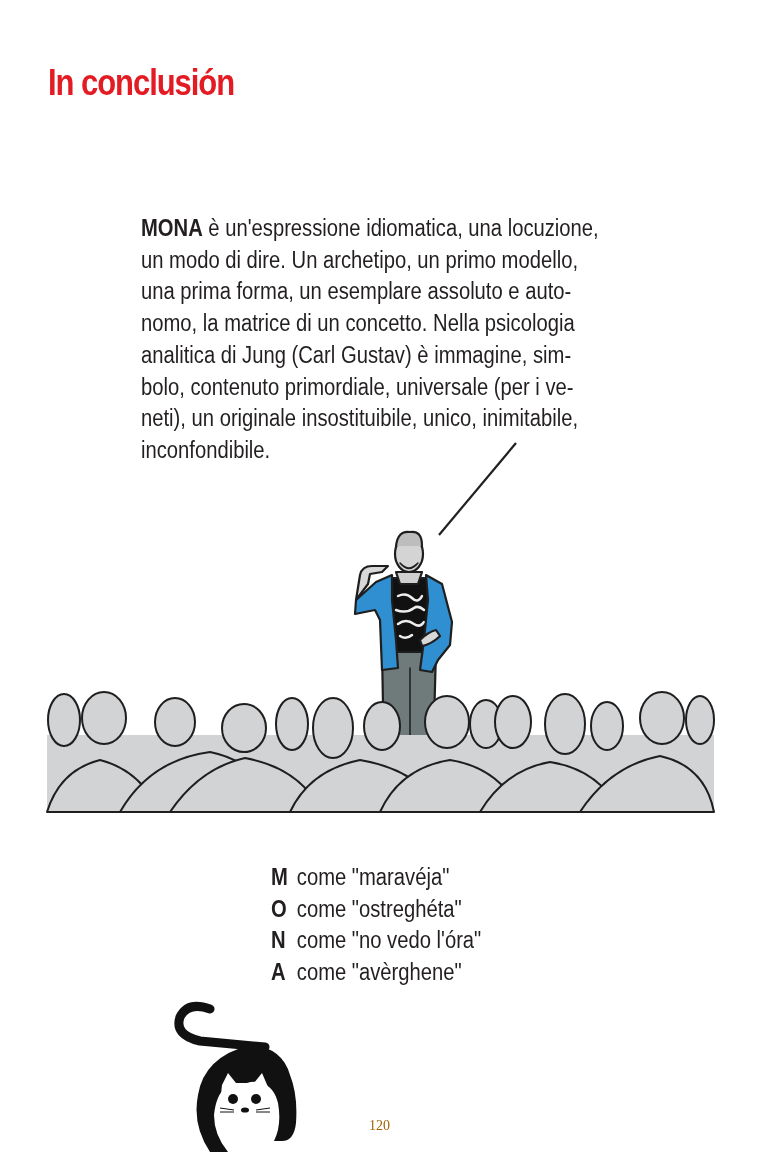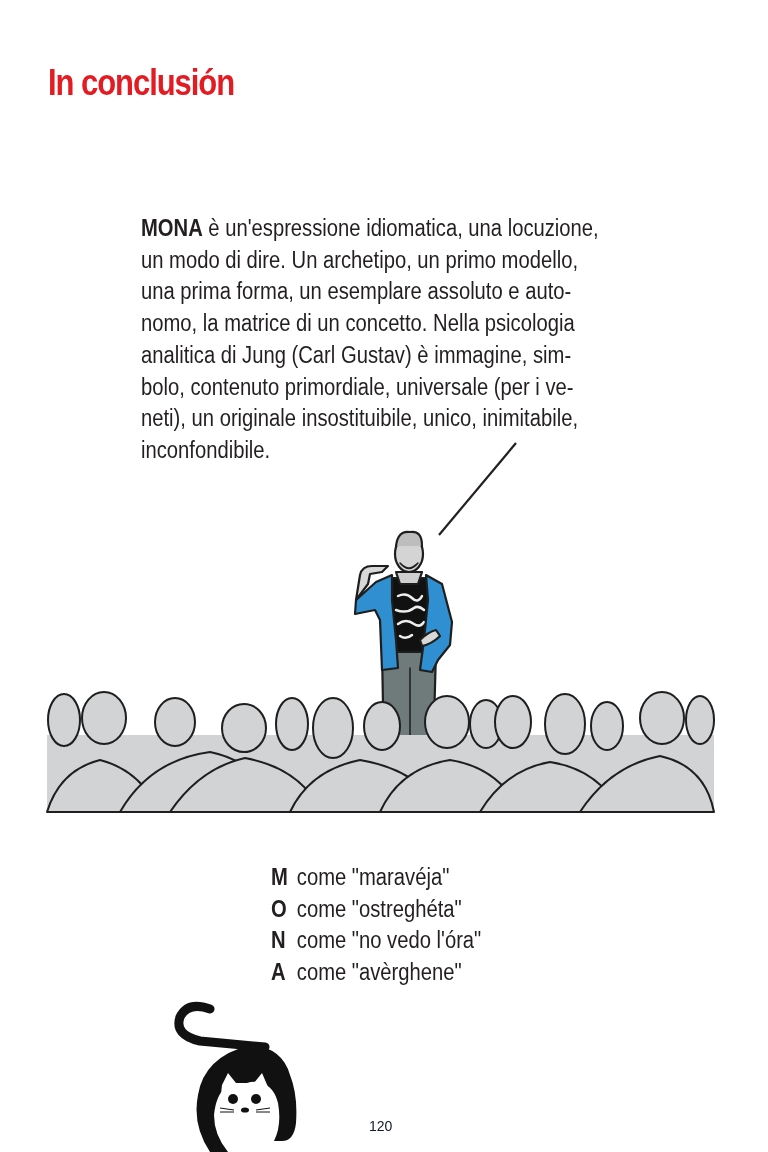--- a/index.html
+++ b/index.html
@@ -13,21 +13,21 @@
                font-size: 23.5px; line-height: 31.7px; color: #231f20;
                transform: scaleX(0.86); transform-origin: left top; }
   .body-text .line { display: block; white-space: nowrap; }
   .body-text b { font-weight: bold; }
   .illustration { position: absolute; left: 0; top: 0; }
   .acrostic { position: absolute; left: 271px; top: 862px; margin: 0; padding: 0; list-style: none;
               font-size: 23.5px; line-height: 31.5px;
               transform: scaleX(0.86); transform-origin: left top; }
   .acrostic li { white-space: nowrap; }
   .acrostic .letter { display: inline-block; width: 30px; font-weight: bold; }
-  .page-number { position: absolute; left: 369px; top: 1118px; font-size: 14px; color: #0f172a; }
+  .page-number { position: absolute; left: 369px; top: 1118px; font-size: 14px; color: #a16207; font-family: Liberation Serif, serif; }
 </style>
 </head>
 <body>
 
 <h1 class="title">In conclusión</h1>
 
 <p class="body-text">
   <span class="line"><b>MONA</b><span> è un'espressione idiomatica, una locuzione,</span></span>
   <span class="line">un modo di dire. Un archetipo, un primo modello,</span>
   <span class="line">una prima forma, un esemplare assoluto e auto-</span>

